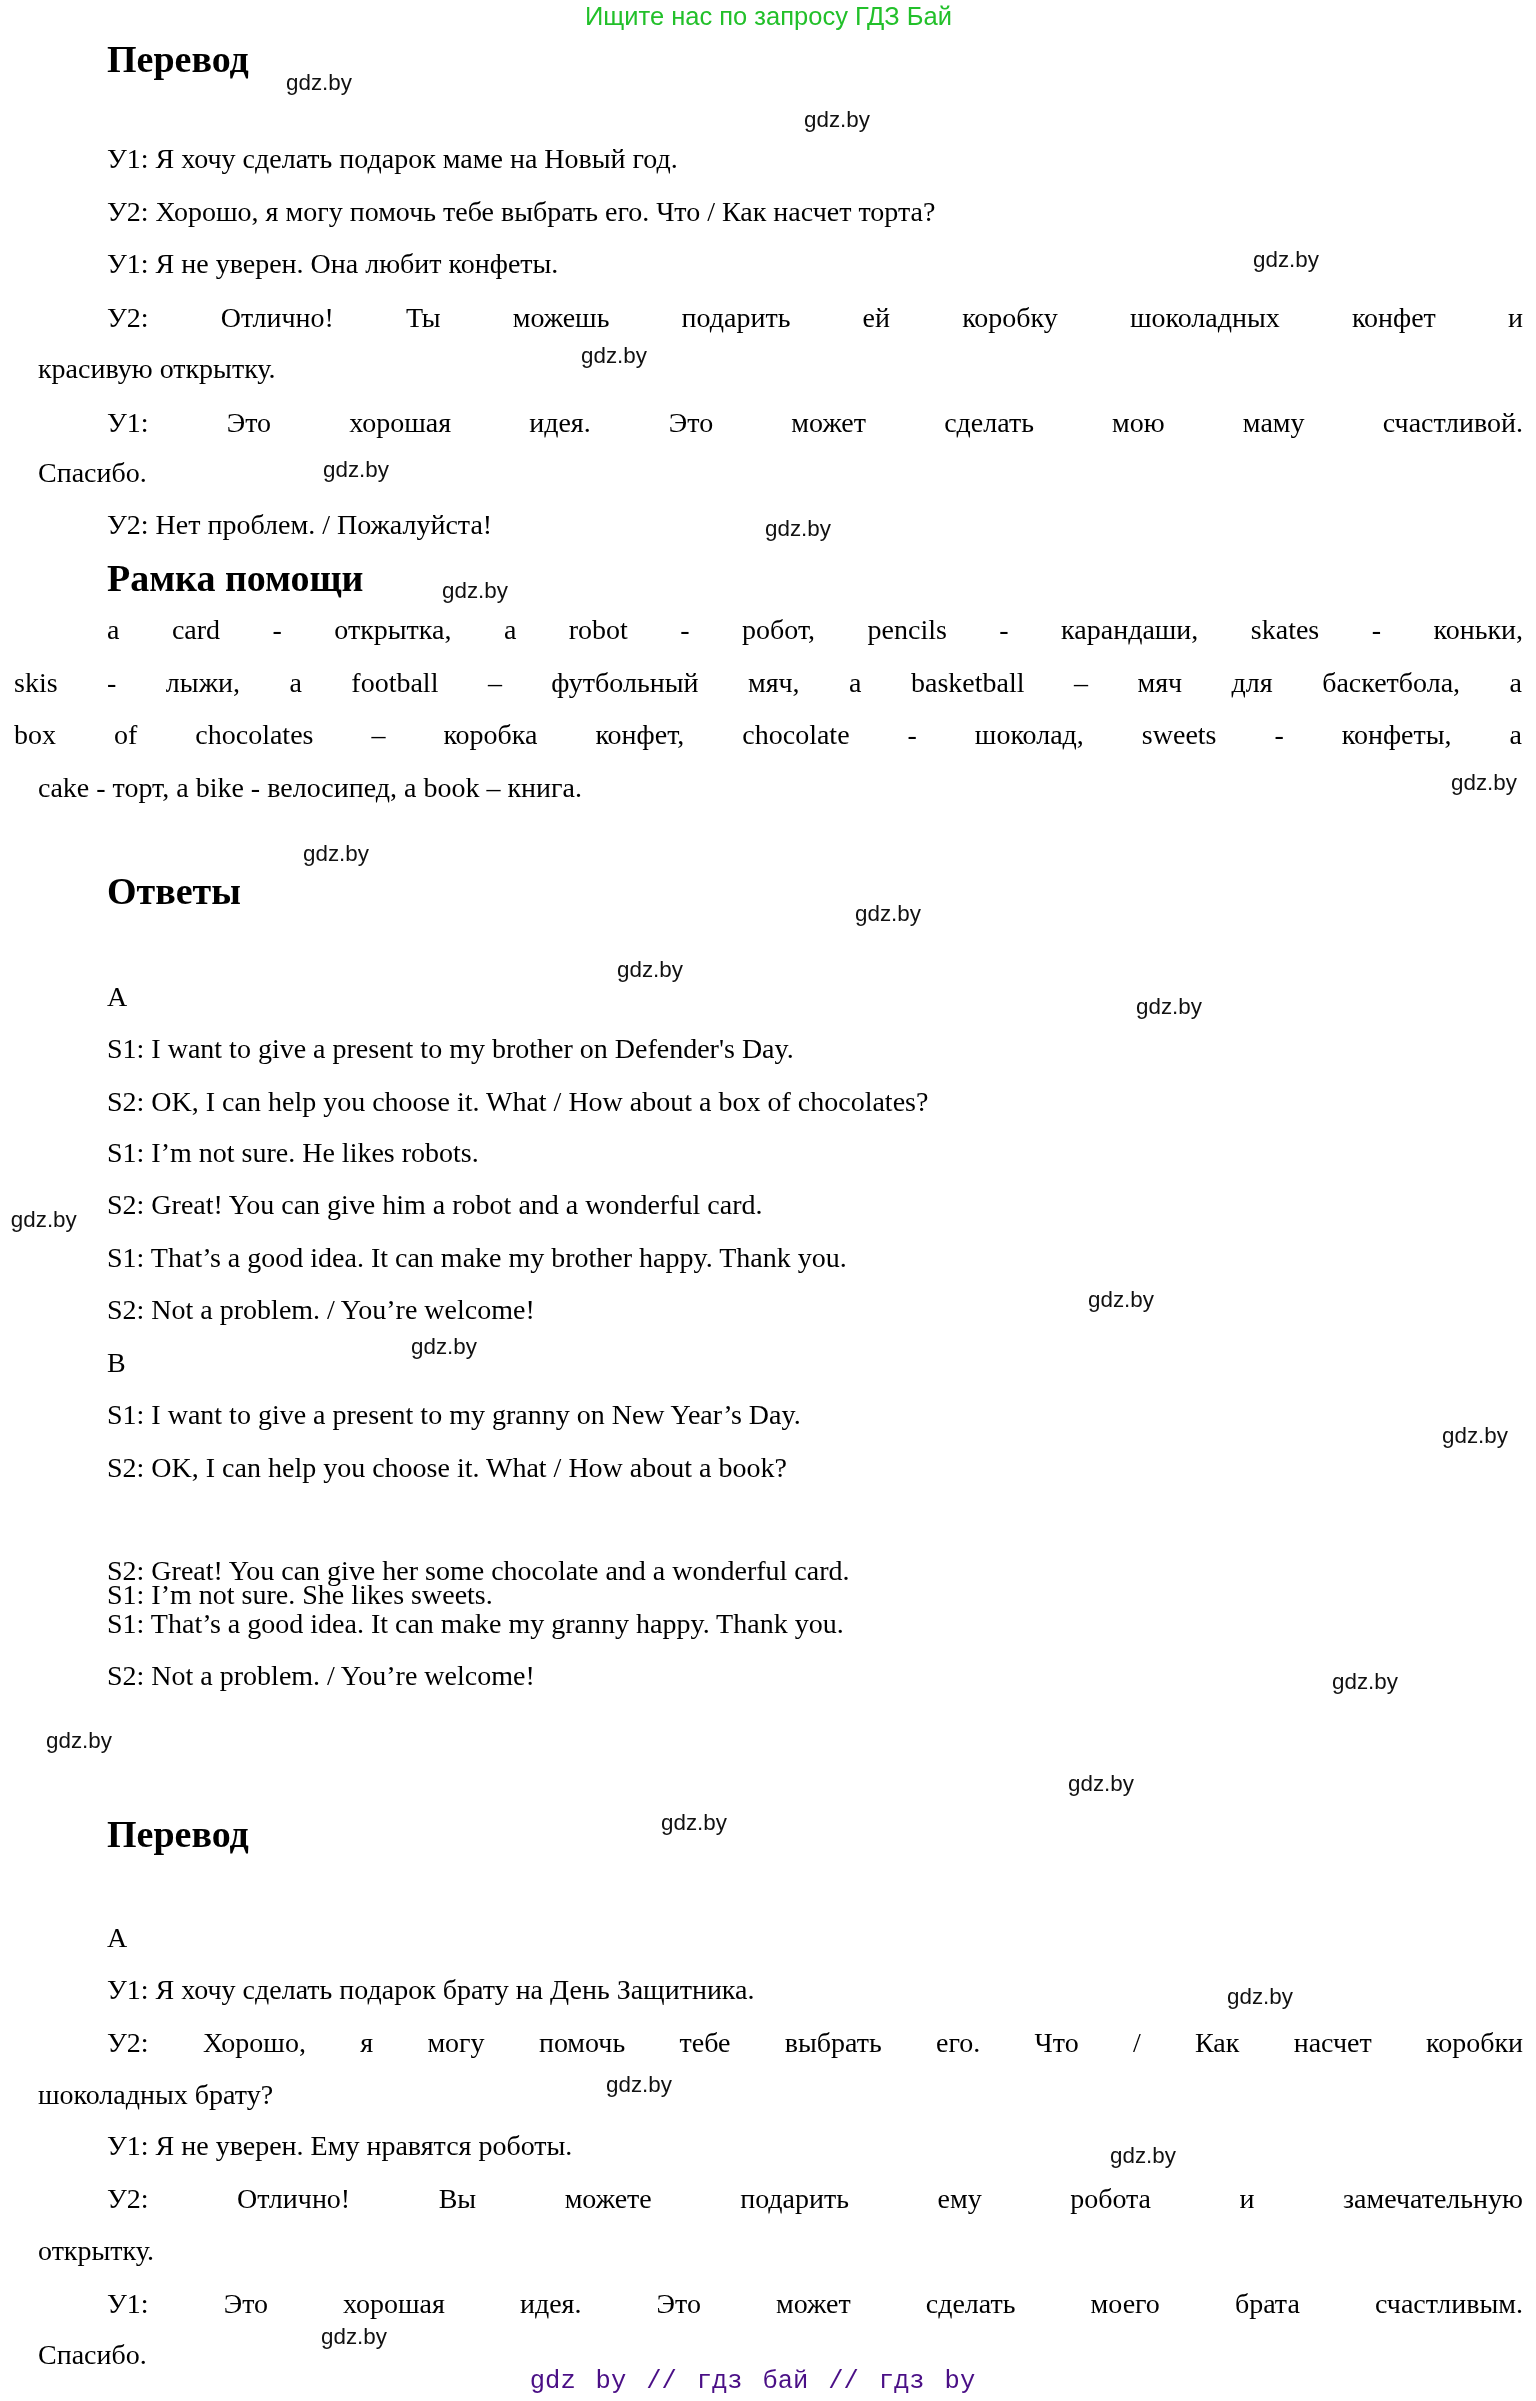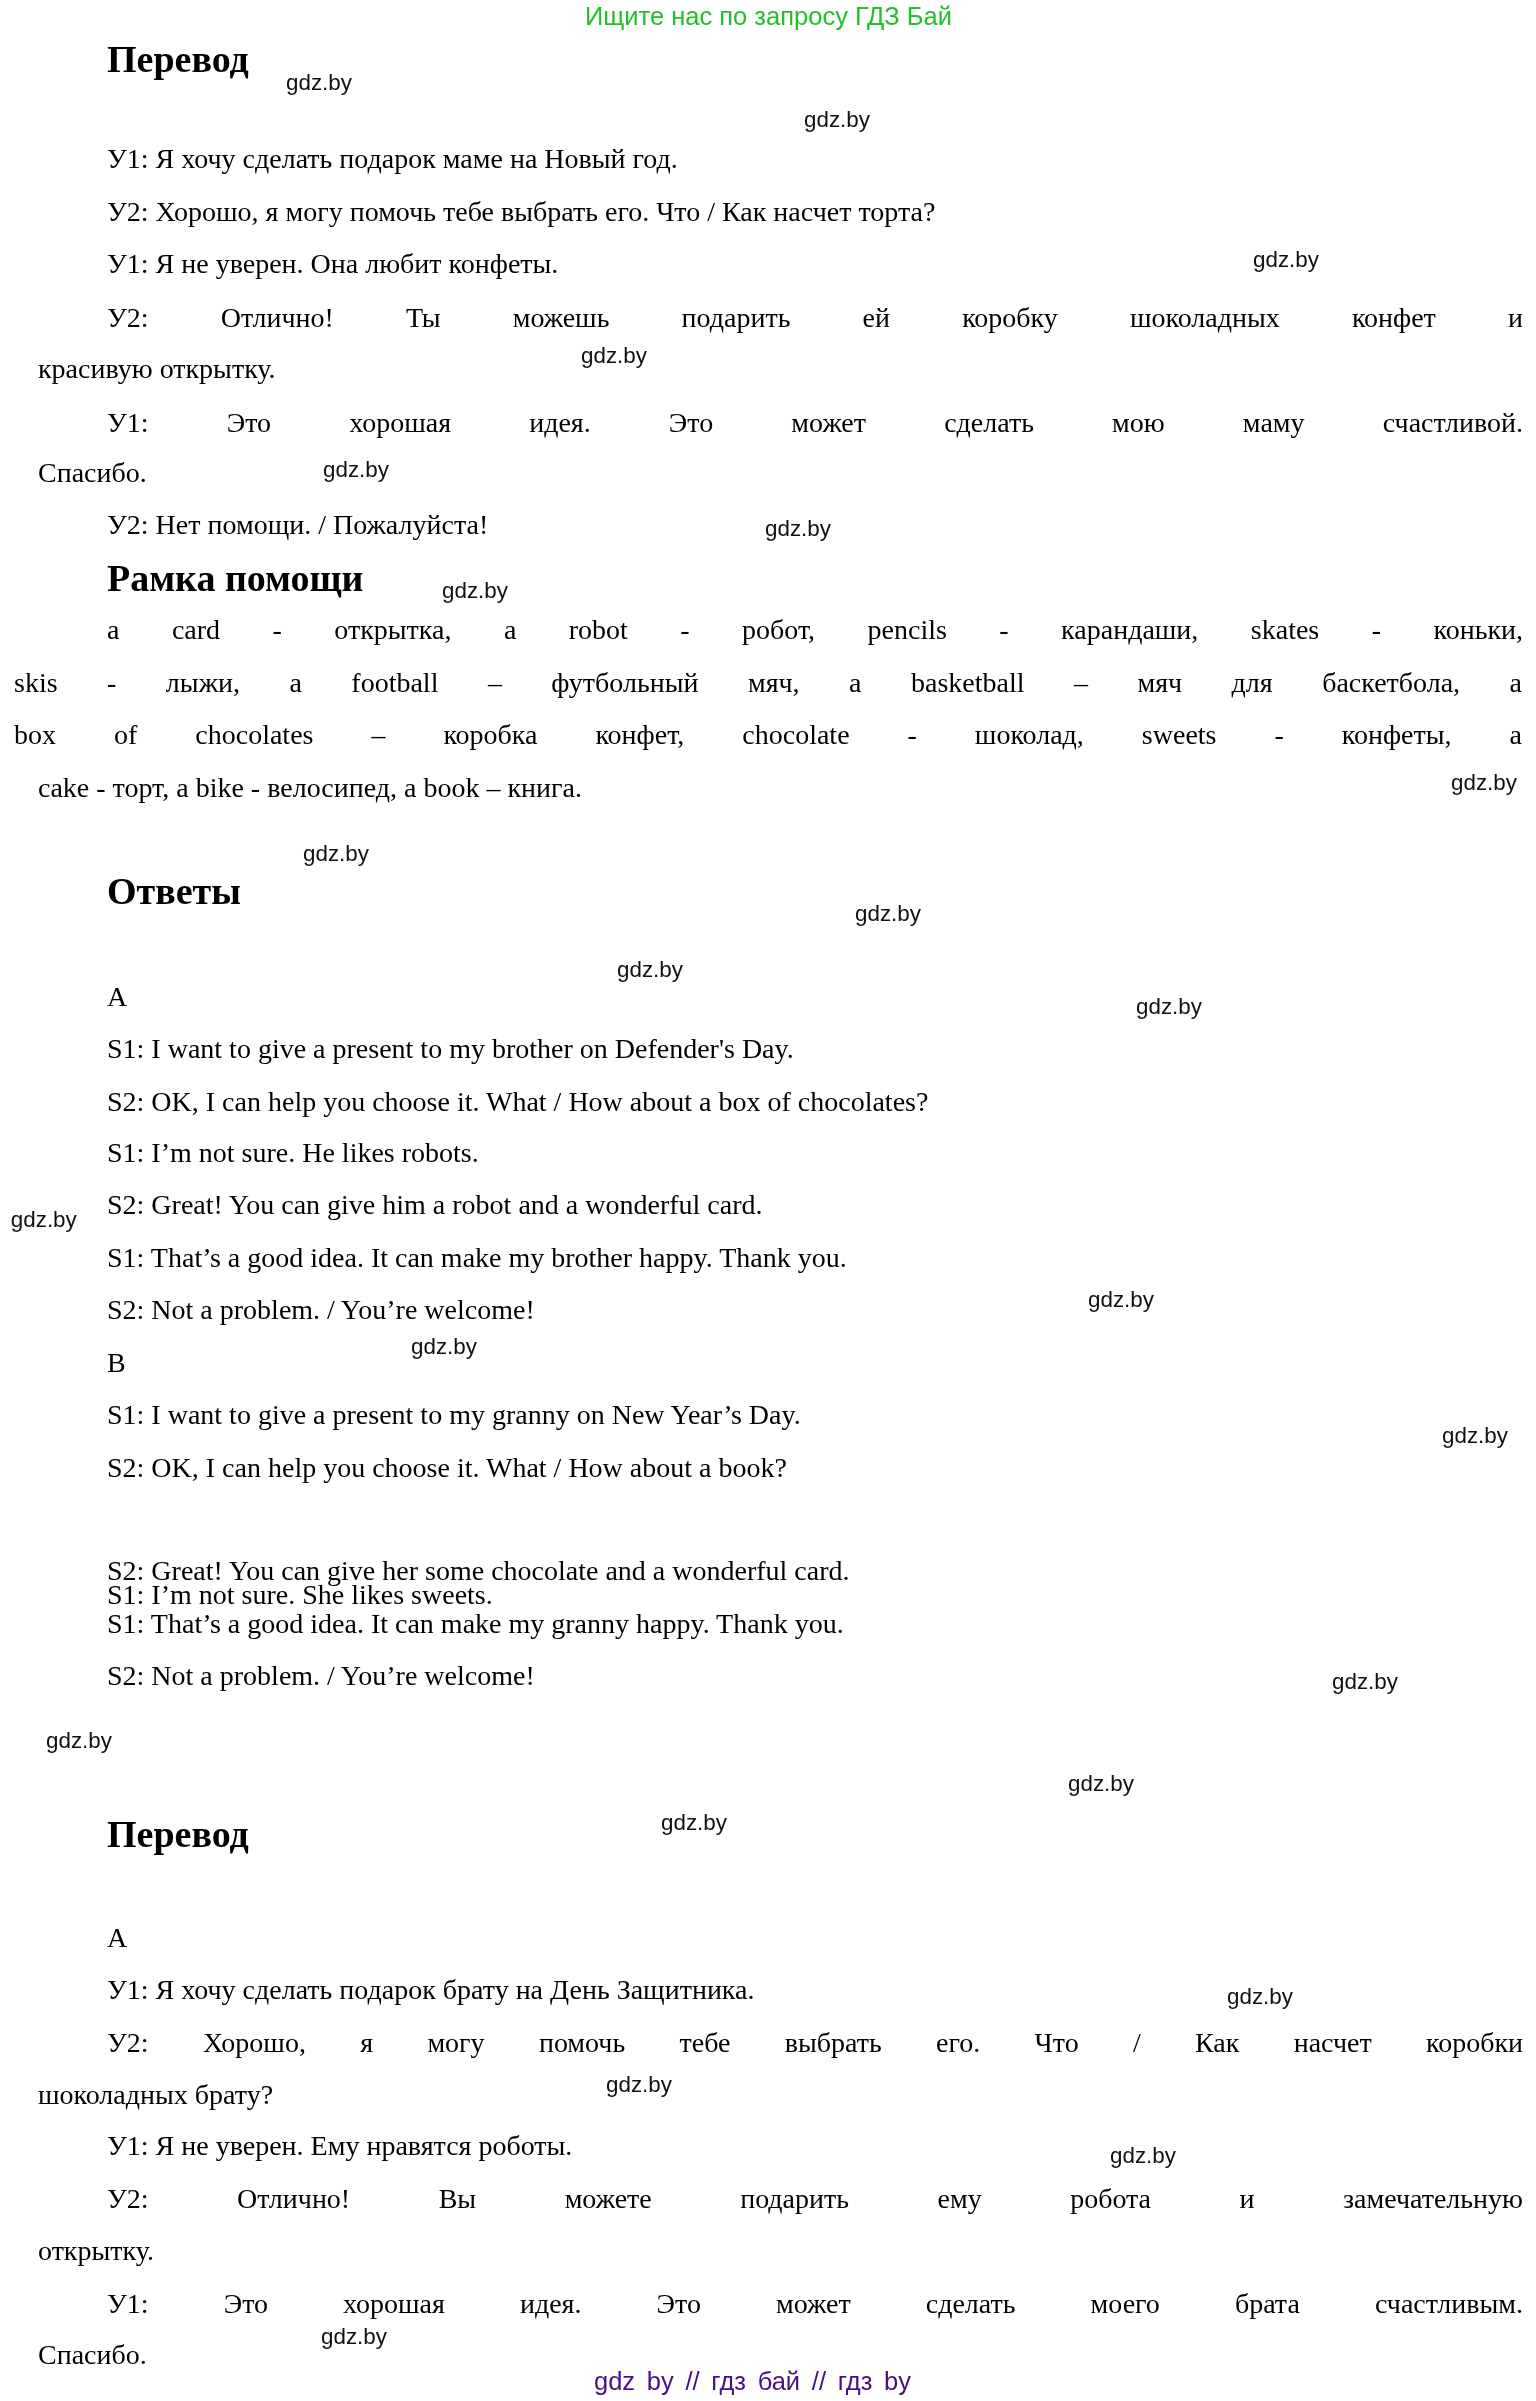--- a/index.html
+++ b/index.html
@@ -1,20 +1,20 @@
 <!DOCTYPE html>
 <html style="font-size:12.4px"><head>
 <meta charset="utf-8">
 <style>
   html, body { margin:0; padding:0; background:#ffffff; }
   body { width:1537px; height:2401px; position:relative; overflow:hidden; }
   .hdr { position:absolute; left:0; width:1537px; top:1.5px; text-align:center;
          font-family:"Liberation Sans", sans-serif; font-size:25.5px; color:#22c02a; }
   .ftr { position:absolute; left:0; width:1505px; top:2367px; text-align:center;
-         font-family:Liberation Sans, sans-serif; font-size:25.5px; color:#4a0f86; word-spacing:4.6px; }
+         font-family:Liberation Mono, monospace; font-size:25.5px; color:#4a0f86; word-spacing:4.6px; }
   .ln { position:absolute; font-family:"Liberation Serif", serif; font-size:28px; color:#000;
         white-space:nowrap; line-height:46px; }
   .ind { left:107px; }
   .full { left:14px;margin-left:24px; }
   .just { width:1416px; text-align:justify; text-align-last:justify; white-space:normal; }
   .justfull { left:14px; width:1508px; text-align:justify; text-align-last:justify; white-space:normal; }
   .h { position:absolute; left:107px; font-family:"Liberation Serif", serif; font-weight:bold;
        font-size:38px; color:#000; line-height:46px; white-space:nowrap; }
   .wm { position:absolute; font-family:"Liberation Sans", sans-serif; font-size:22.4px; color:#111;
         line-height:26px; white-space:nowrap; }
@@ -31,21 +31,21 @@
 <div class="ln ind" style="top:136px;">У1: Я хочу сделать подарок маме на Новый год.</div>
 <div class="ln ind" style="top:189px;">У2: Хорошо, я могу помочь тебе выбрать его. Что / Как насчет торта?</div>
 <div class="ln ind" style="top:241px;">У1: Я не уверен. Она любит конфеты.</div>
 <div class="wm" style="left:1253px;top:247px;">gdz.by</div>
 <div class="ln ind just" style="top:295px;">У2: Отлично! Ты можешь подарить ей коробку шоколадных конфет и</div>
 <div class="ln full" style="top:346px;">красивую открытку.</div>
 <div class="wm" style="left:581px;top:343px;">gdz.by</div>
 <div class="ln ind just" style="top:400px;">У1: Это хорошая идея. Это может сделать мою маму счастливой.</div>
 <div class="ln full" style="top:450px;">Спасибо.</div>
 <div class="wm" style="left:323px;top:457px;">gdz.by</div>
-<div class="ln ind" style="top:502px;">У2: Нет помощи. / Пожалуйста!</div>
+<div class="ln ind" style="top:502px;">У2: Нет проблем. / Пожалуйста!</div>
 <div class="wm" style="left:765px;top:516px;">gdz.by</div>
 
 <div class="h" style="top:555px;">Рамка помощи</div>
 <div class="wm" style="left:442px;top:578px;">gdz.by</div>
 <div class="ln ind just" style="top:607px;">a card - открытка, a robot - робот, pencils - карандаши, skates - коньки,</div>
 <div class="ln justfull" style="top:660px;">skis - лыжи, a football – футбольный мяч, a basketball – мяч для баскетбола, a</div>
 <div class="ln justfull" style="top:712px;">box of chocolates – коробка конфет, chocolate - шоколад, sweets - конфеты, a</div>
 <div class="ln full" style="top:765px;">cake - торт, a bike - велосипед, a book – книга.</div>
 <div class="wm" style="left:1451px;top:770px;">gdz.by</div>
 

